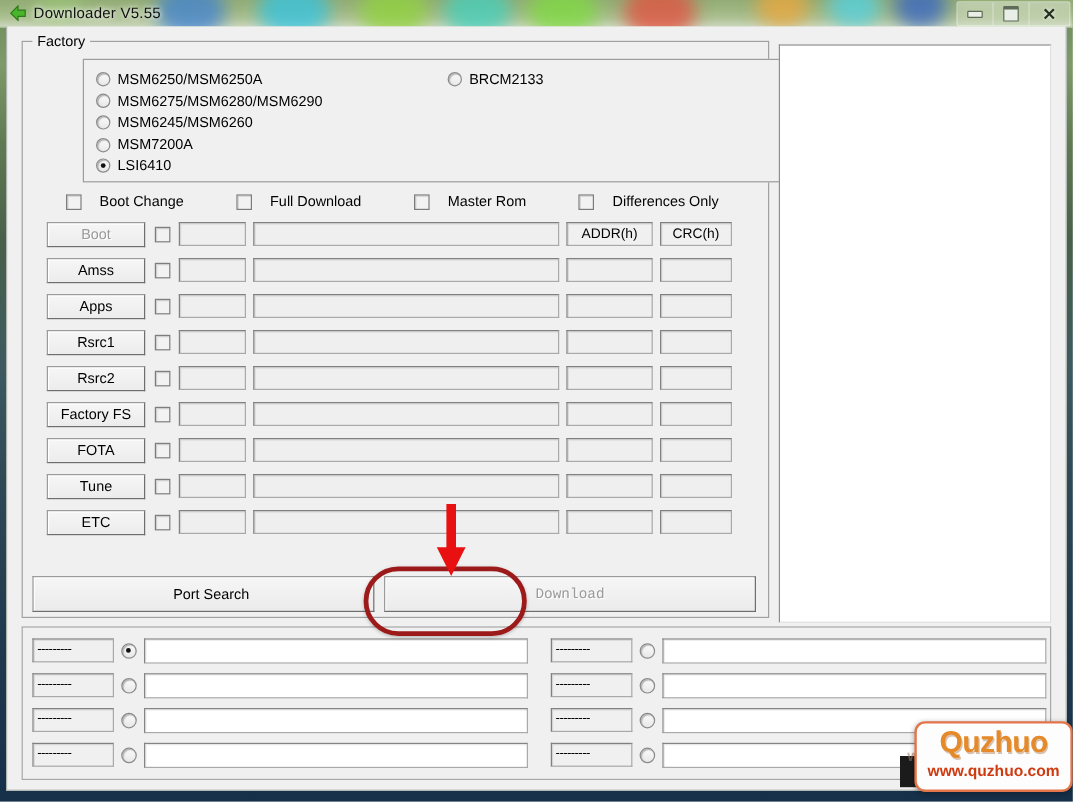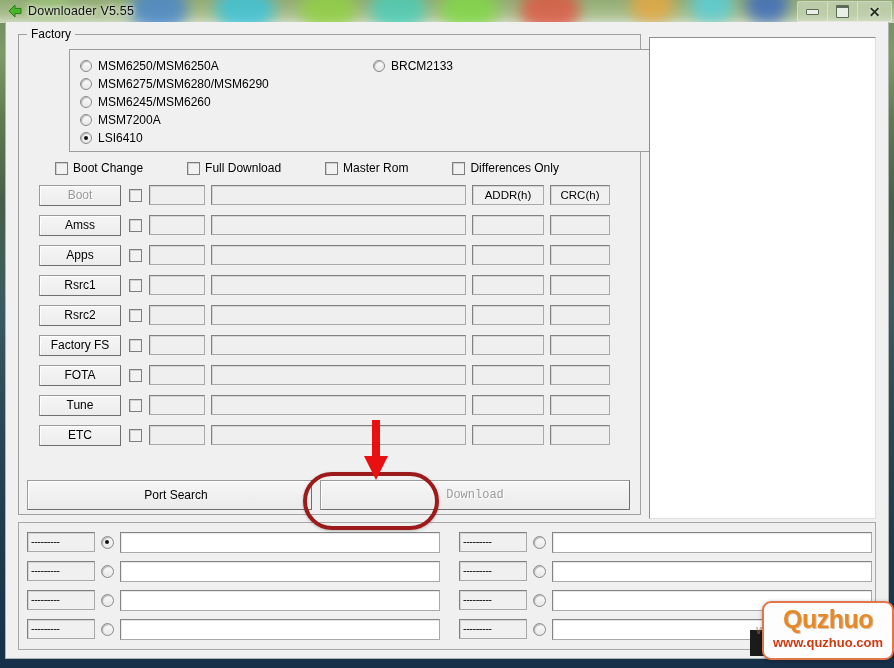--- a/index.html
+++ b/index.html
@@ -98,21 +98,21 @@
     content:""; position:absolute; left:2.5px; top:2.5px;
     width:4px; height:4px; border-radius:50%; background:#111;
   }
 
   
   #checkbox-strip {
     position: absolute; left: 10px; top: 126px;
     display: flex; align-items: center; gap: 18px;
     font-size: 12px; color: #000;
   }
-  .cb-item { display:flex; align-items:center; gap:5px; white-space:nowrap;padding-left:26px; }
+  .cb-item { display:flex; align-items:center; gap:15px; white-space:nowrap;padding-left:26px; }
   .cb {
     width: 11px; height: 11px; flex:0 0 auto;
     border: 1px solid #7d7d7d;
     background: #f2f2f2;
     box-shadow: inset 1px 1px 0 #cfcfcf;
   }
 
   
   #rows-area { position: absolute; left: 8px; top: 148px; width: 607px; }
   .hdr-row, .img-row {
@@ -302,21 +302,21 @@
         <span>MSM6250/MSM6250A</span>
       </div>
       <div class="radio-row" style="left:10px; top:27px;">
         <span class="rb"></span>
         <span>MSM6275/MSM6280/MSM6290</span>
       </div>
       <div class="radio-row" style="left:10px; top:45px;">
         <span class="rb"></span>
         <span>MSM6245/MSM6260</span>
       </div>
-      <div class="radio-row" style="left:10px; top:63px;">
+      <div class="radio-row" style="left:10px; top:63px;align-items:flex-end;">
         <span class="rb"></span>
         <span>MSM7200A</span>
       </div>
       <div class="radio-row" style="left:10px; top:81px;">
         <span class="rb checked"></span>
         <span>LSI6410</span>
       </div>
       <div class="radio-row" style="left:303px; top:9px;">
         <span class="rb"></span>
         <span>BRCM2133</span>

